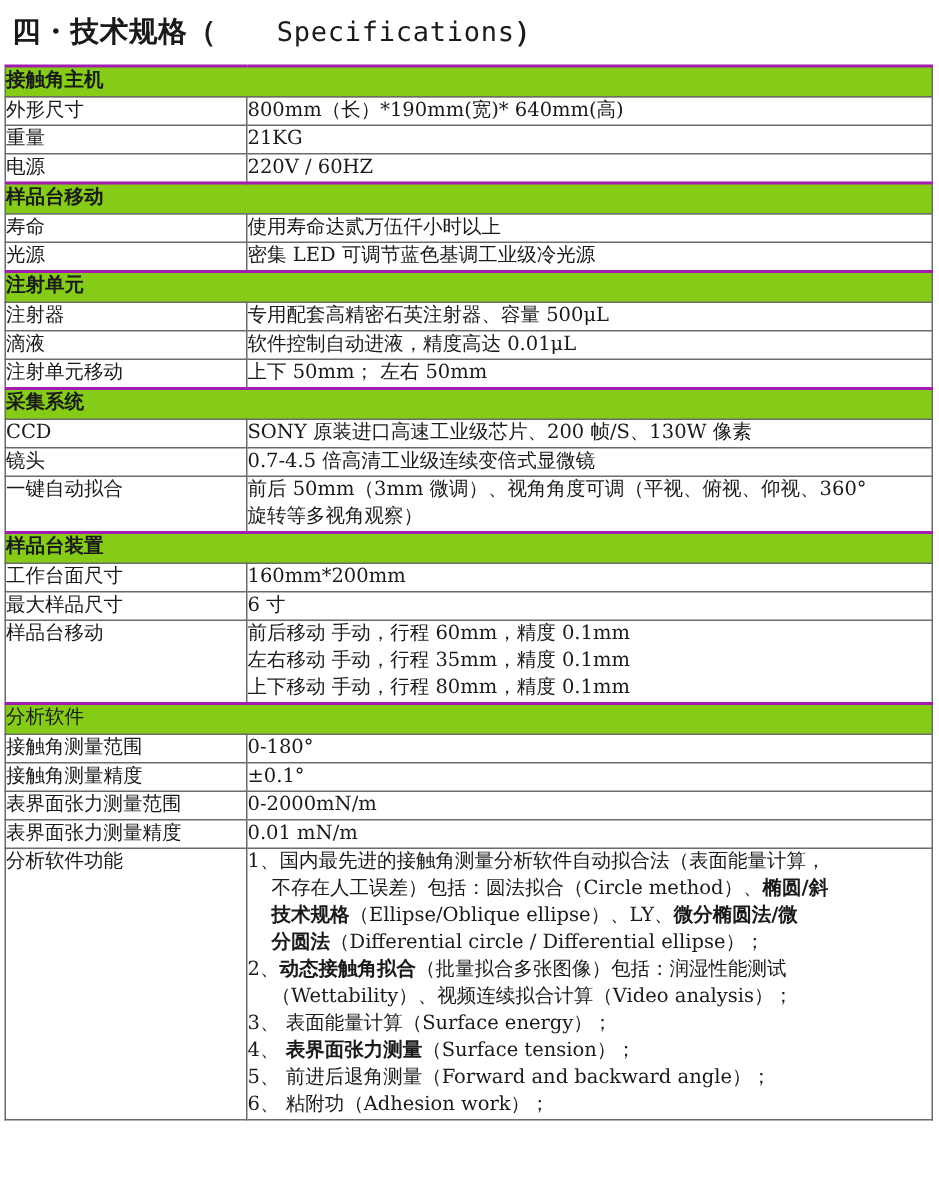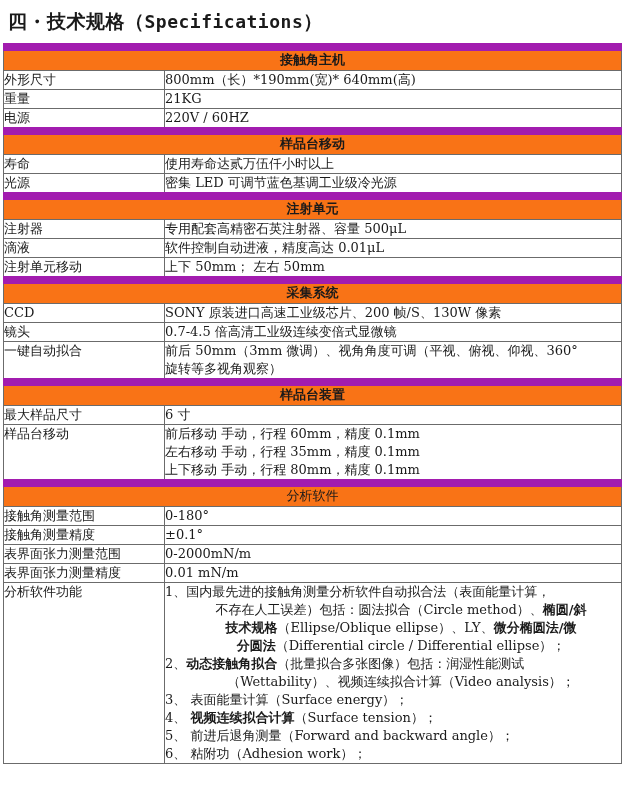--- a/index.html
+++ b/index.html
@@ -1,35 +1,35 @@
 <!DOCTYPE html>
 <html><head>
 <meta charset="utf-8">
 <style>
   html, body { margin:0; padding:0; background:#ffffff; }
   body { width:626px; height:787px; overflow:hidden; position:relative;
          font-family:"DejaVu Serif","Liberation Serif",serif; color:#1a1a1a; }
   .title { position:absolute; left:8px; top:6px; height:30px; line-height:30px;
            font-size:19px; font-weight:bold; white-space:nowrap;
            font-family:"DejaVu Sans","Liberation Sans",sans-serif; letter-spacing:0.5px; }
-  .title .en { font-family:"DejaVu Sans Mono","Liberation Mono",monospace; font-weight:bold; font-size:18px; }
+  .title .en { font-family:"DejaVu Sans Mono","Liberation Mono",monospace; font-weight:normal; font-size:18px;margin-left:40px; }
   table.spec { position:absolute; left:3px; top:43px; width:618px;
                border-collapse:collapse; table-layout:fixed; }
   table.spec td { border:1px solid #6b6b6b; padding:0; font-size:13px;
                   line-height:18px; vertical-align:top; }
   col.c1 { width:161px; } col.c2 { width:457px; }
-  tr.sec td { background:#f97316; text-align:center; font-weight:bold; height:19px;
+  tr.sec td { background:#84cc16; text-align:left; font-weight:bold; height:19px;
               font-family:"DejaVu Sans","Liberation Sans",sans-serif; font-size:13px;
-              border-top:8px solid #a21caf; }
+              border-top:2px solid #a21caf; }
   tr.sec.light td { font-weight:normal; }
   td.lab { text-align:left; padding-top:1px; }
   td.val { padding-left:7px; padding-right:4px; }
   .line { display:block; white-space:nowrap; }
   .b { font-weight:bold; font-family:"DejaVu Sans","Liberation Sans",sans-serif; }
-  .indent { padding-left:16px;text-align:center; }
+  .indent { padding-left:16px; }
 </style>
 </head>
 <body>
 
 <div class="title">
   <span>四・技术规格（</span><span class="en">Specifications</span><span>）</span>
 </div>
 
 <table class="spec">
   <colgroup>
@@ -98,20 +98,24 @@
       <td class="val">
         <span class="line">前后 50mm（3mm 微调）、视角角度可调（平视、俯视、仰视、360°</span>
         <span class="line">旋转等多视角观察）</span>
       </td>
     </tr>
 
     <tr class="sec">
       <td colspan="2">样品台装置</td>
     </tr>
     <tr>
+      <td class="lab">工作台面尺寸</td>
+      <td class="val">160mm*200mm</td>
+    </tr>
+    <tr>
       <td class="lab">最大样品尺寸</td>
       <td class="val">6 寸</td>
     </tr>
     <tr>
       <td class="lab">样品台移动</td>
       <td class="val">
         <span class="line">前后移动 手动，行程 60mm，精度 0.1mm</span>
         <span class="line">左右移动 手动，行程 35mm，精度 0.1mm</span>
         <span class="line">上下移动 手动，行程 80mm，精度 0.1mm</span>
       </td>
@@ -139,19 +143,19 @@
     <tr>
       <td class="lab">分析软件功能</td>
       <td class="val">
         <span class="line"><span>1、</span><span>国内最先进的接触角测量分析软件自动拟合法（表面能量计算，</span></span>
         <span class="line indent"><span>不存在人工误差）包括：圆法拟合（Circle method）、</span><span class="b">椭圆/斜</span></span>
         <span class="line indent"><span class="b">技术规格</span><span>（Ellipse/Oblique ellipse）、LY、</span><span class="b">微分椭圆法/微</span></span>
         <span class="line indent"><span class="b">分圆法</span><span>（Differential circle / Differential ellipse）；</span></span>
         <span class="line"><span>2、</span><span class="b">动态接触角拟合</span><span>（批量拟合多张图像）包括：润湿性能测试</span></span>
         <span class="line indent"><span>（Wettability）、视频连续拟合计算（Video analysis）；</span></span>
         <span class="line"><span>3、</span> <span>表面能量计算（Surface energy）；</span></span>
-        <span class="line"><span>4、</span> <span class="b">视频连续拟合计算</span><span>（Surface tension）；</span></span>
+        <span class="line"><span>4、</span> <span class="b">表界面张力测量</span><span>（Surface tension）；</span></span>
         <span class="line"><span>5、</span> <span>前进后退角测量（Forward and backward angle）；</span></span>
         <span class="line"><span>6、</span> <span>粘附功（Adhesion work）；</span></span>
       </td>
     </tr>
   </tbody>
 </table>
 
 </body></html>

